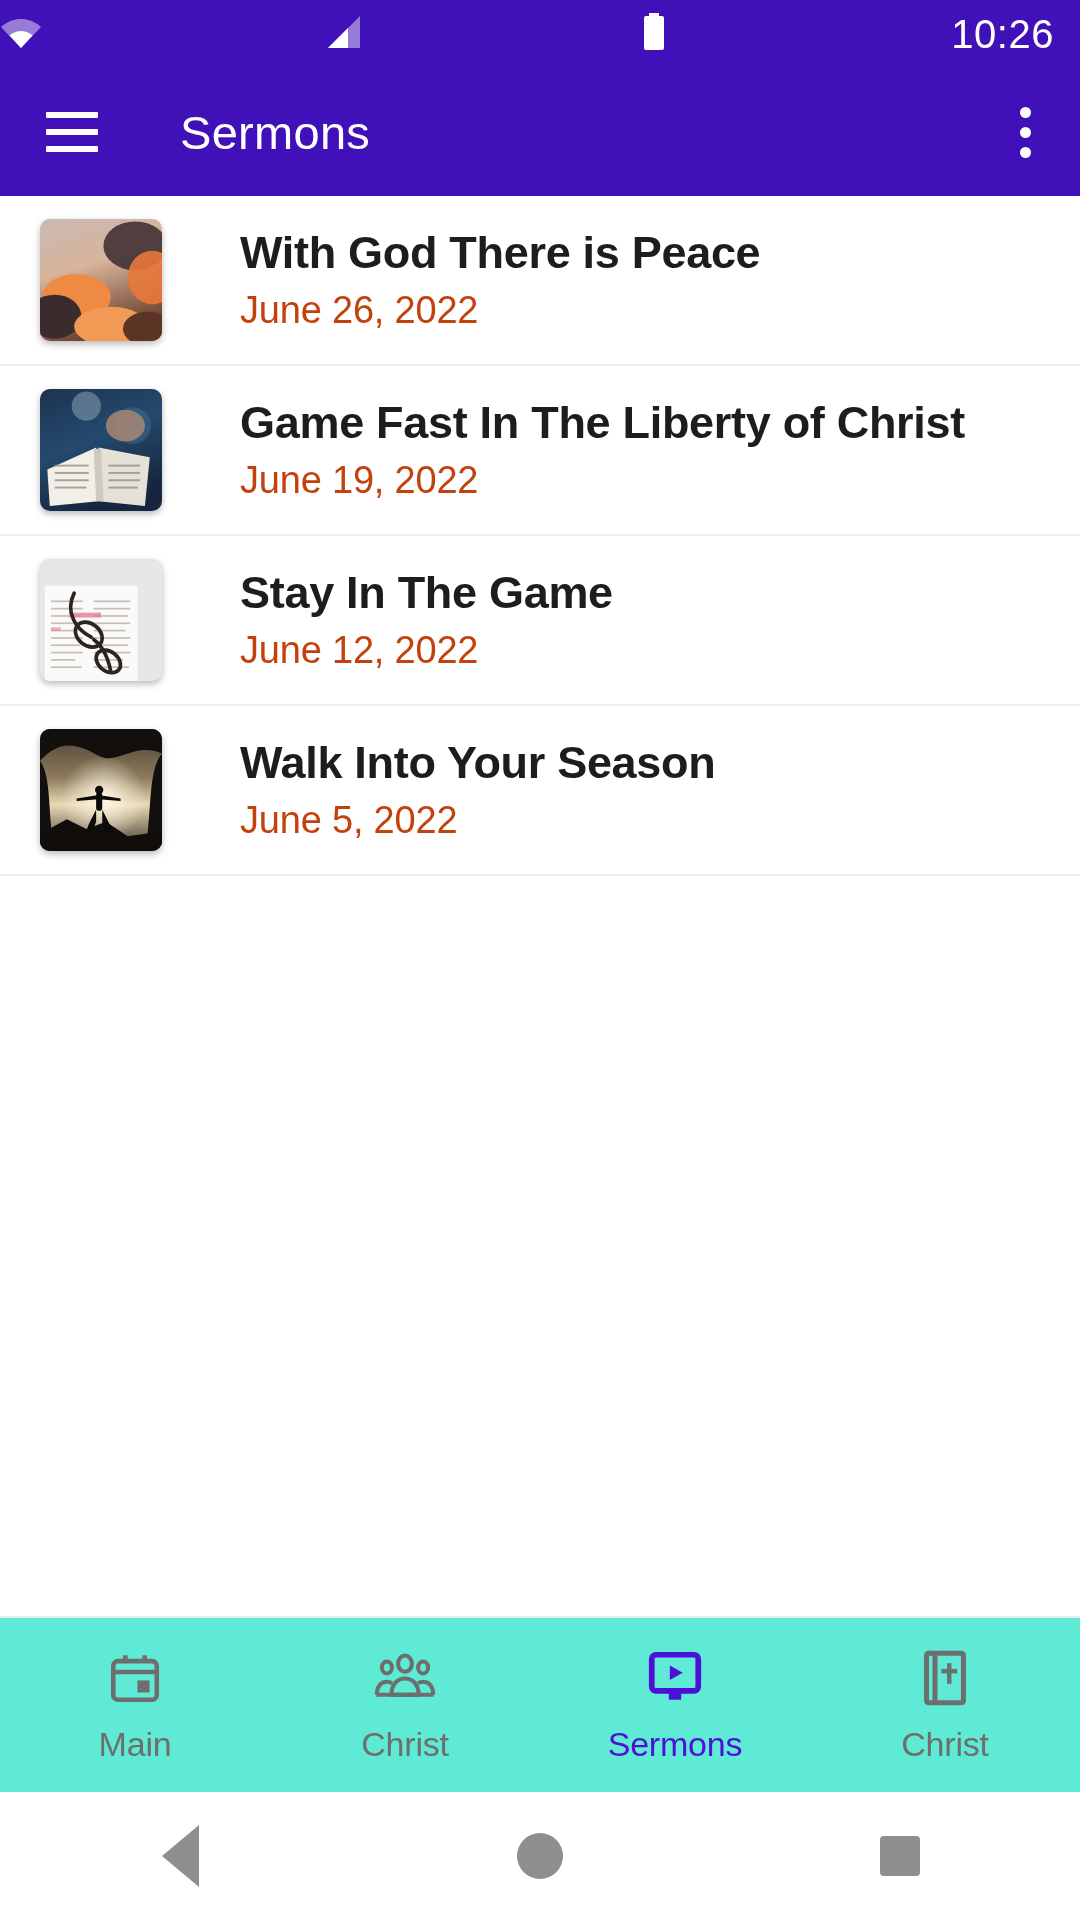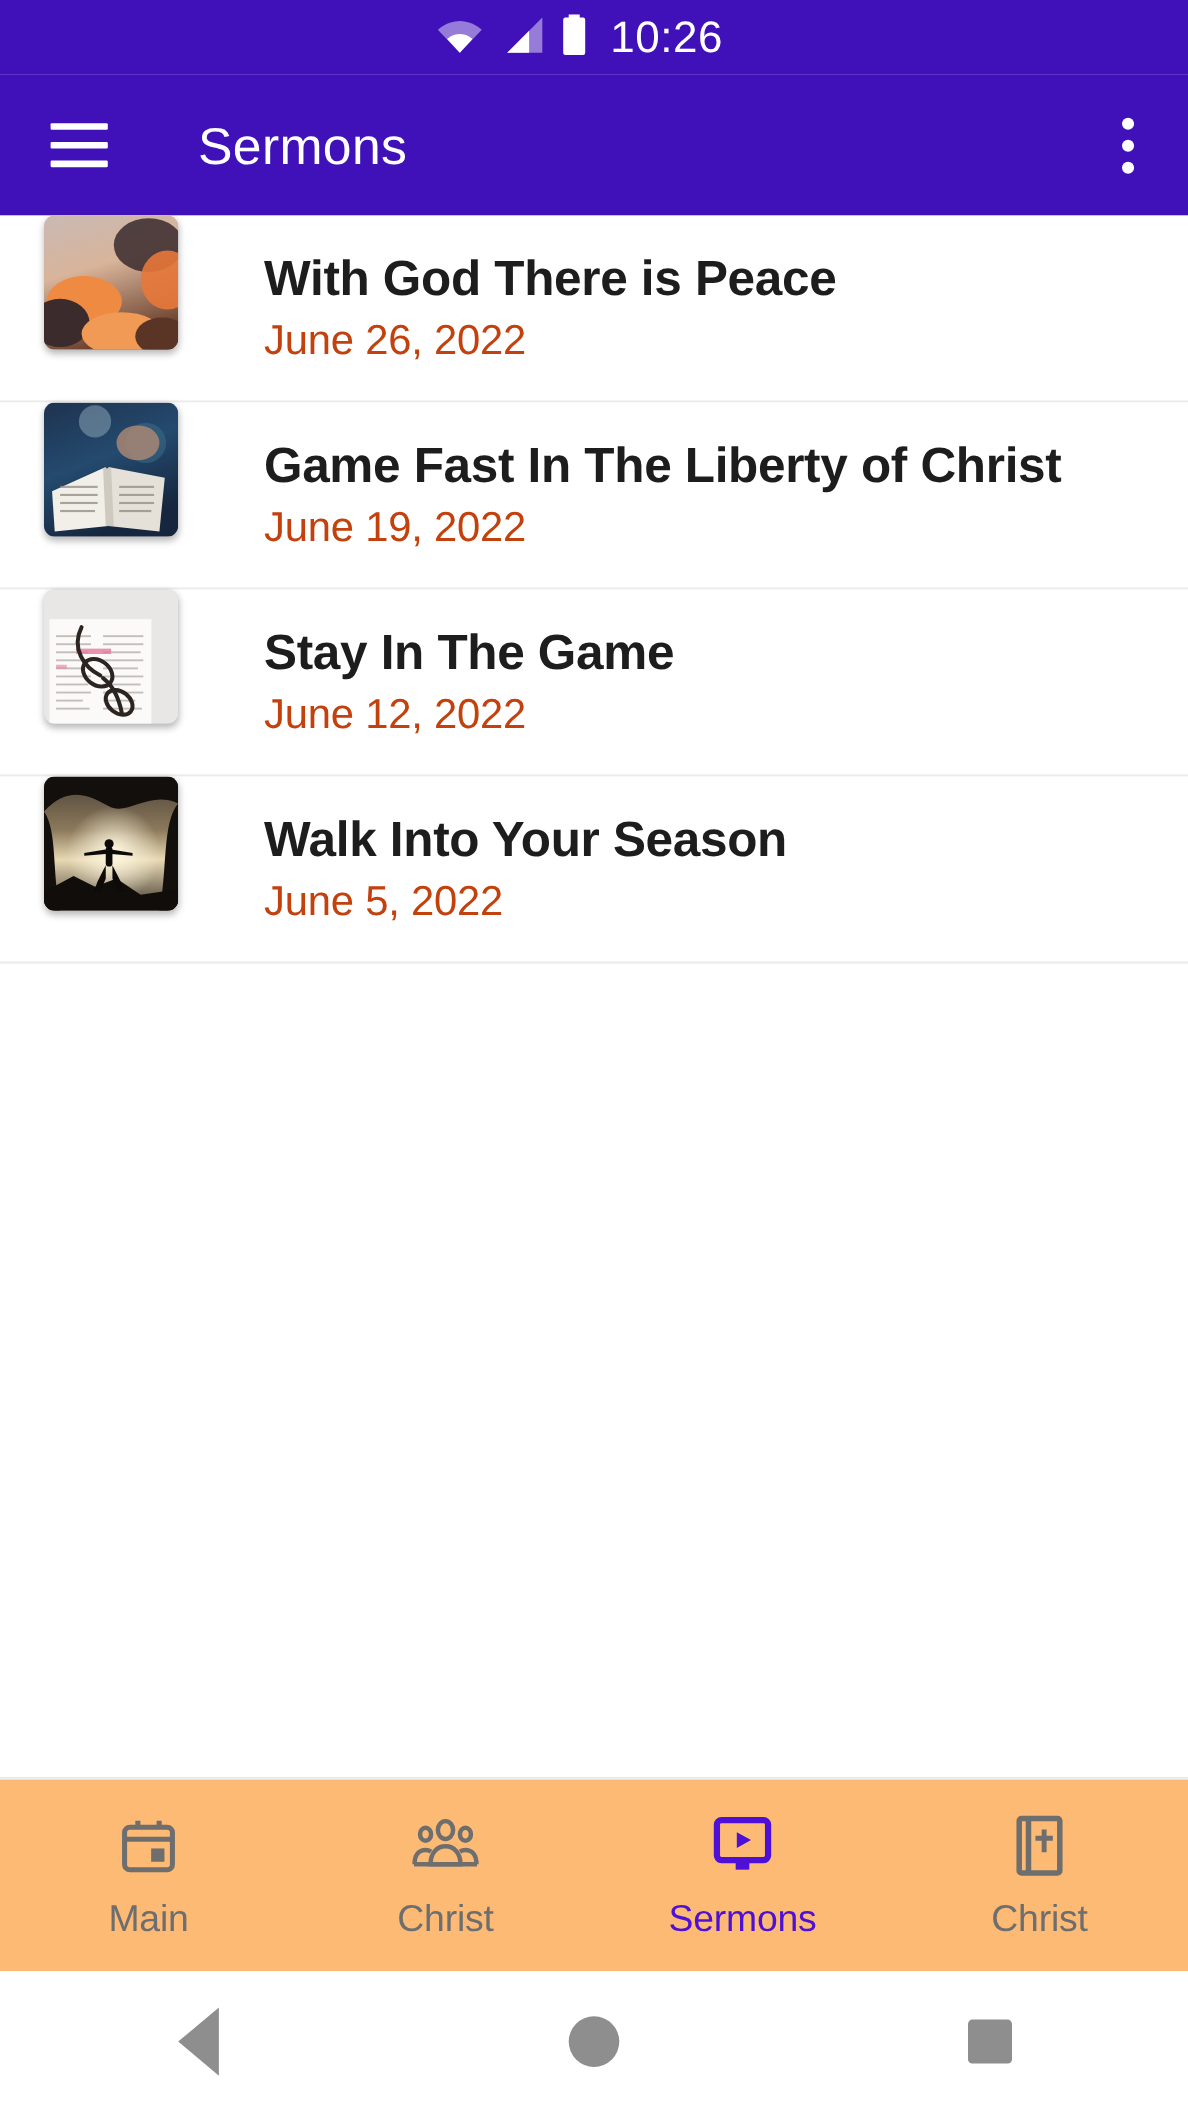--- a/index.html
+++ b/index.html
@@ -7,21 +7,21 @@
     width:1080px; height:1920px;
     font-family:"Liberation Sans", sans-serif;
     background:#ffffff;
     overflow:hidden;
   }
   #app { position:relative; width:1080px; height:1920px; display:flex; flex-direction:column; }
 
   
   .status-bar {
     height:68px; background:#4010b8;
-    display:flex; align-items:center; justify-content:center;
+    display:flex; align-items:center; justify-content:space-between;
     padding-right:26px; gap:14px; flex:0 0 auto;
   }
   .status-icon { display:block; }
   .status-time {
     color:#ffffff; font-size:40px; letter-spacing:0.5px;
     font-family:"Liberation Sans", sans-serif; margin-left:6px;
   }
 
   
   .app-bar {
@@ -34,21 +34,21 @@
   .app-title {
     color:#ffffff; font-size:47px; margin-left:82px; letter-spacing:0.3px;
     flex:1 1 auto;
   }
   .overflow-menu { width:50px; height:70px; display:flex; flex-direction:column; align-items:center; justify-content:center; gap:9px; cursor:pointer; }
   .overflow-menu i { display:block; width:11px; height:11px; border-radius:50%; background:#ffffff; }
 
   
   .list { flex:1 1 auto; background:#ffffff; overflow:hidden; }
   .list-item {
-    height:170px; display:flex; 
+    height:170px; display:flex; align-items:center;
     padding-left:40px; position:relative; background:#ffffff;
     border-bottom:2px solid #ececec;
   }
   .thumb {
     width:122px; height:122px; border-radius:10px;
     flex:0 0 auto; overflow:hidden; position:relative;
     box-shadow:0 3px 7px rgba(0,0,0,0.28);
     background:#cfcfcf;
   }
   .thumb svg { display:block; width:100%; height:100%; }
@@ -56,21 +56,21 @@
   .item-title {
     font-size:45px; color:#1d1d1d; font-weight:bold; line-height:1.12;
     letter-spacing:-0.3px; white-space:nowrap;
   }
   .item-date { font-size:38px; color:#c2410c; margin-top:11px; letter-spacing:-0.2px; }
 
   .list-filler { background:#ffffff; }
 
   
   .tab-bar {
-    height:176px; background:#fdba74; border-top:2px solid #ececec;
+    height:176px; background:#5eead4; border-top:2px solid #ececec;
     display:flex; align-items:center; flex:0 0 auto;
   }
   .tab {
     flex:1 1 0; display:flex; flex-direction:column;
     align-items:center; justify-content:center; gap:16px; cursor:pointer;
     height:100%;
   }
   .tab-icon { height:62px; display:flex; align-items:center; justify-content:center; }
   .tab-label { font-size:34px; color:#6e6e6e; letter-spacing:-0.2px; }
   .tab.active .tab-label { color:#4e10d6; }

